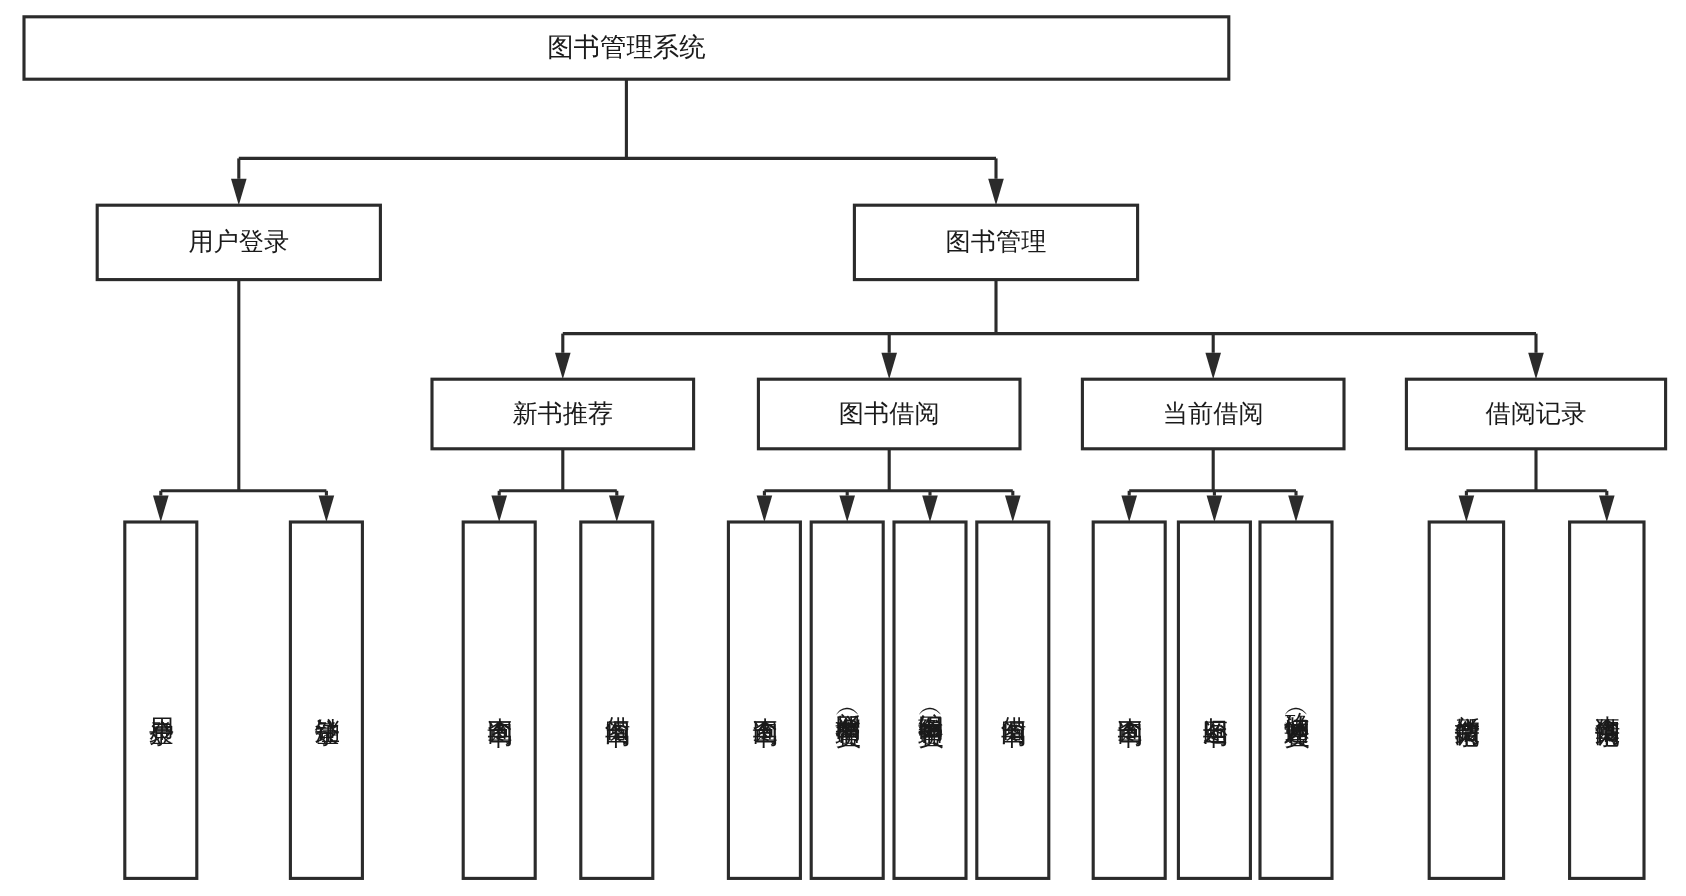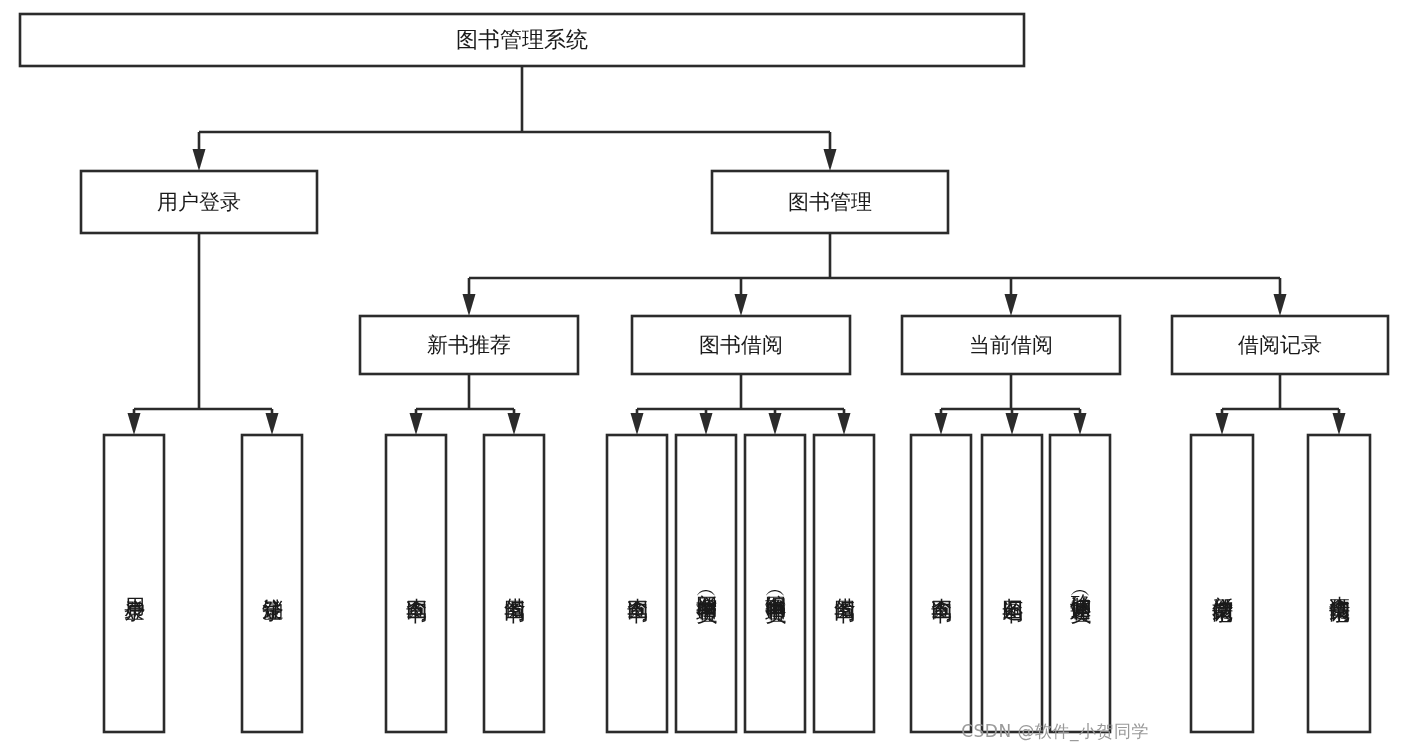--- a/index.html
+++ b/index.html
@@ -185,15 +185,14 @@
       <div class="leaf-label-wrap" style="left: 676px; top: 435px; width: 60px; height: 297px;">新增图书（管理员）</div>
       <div class="leaf-label-wrap" style="left: 745px; top: 435px; width: 60px; height: 297px;">编辑图书（管理员）</div>
       <div class="leaf-label-wrap" style="left: 814px; top: 435px; width: 60px; height: 297px;">借阅图书</div>
       <div class="leaf-label-wrap" style="left: 911px; top: 435px; width: 60px; height: 297px;">查询图书</div>
       <div class="leaf-label-wrap" style="left: 982px; top: 435px; width: 60px; height: 297px;">归还图书</div>
       <div class="leaf-label-wrap" style="left: 1050px; top: 435px; width: 60px; height: 297px;">确认归还（管理员）</div>
       <div class="leaf-label-wrap" style="left: 1191px; top: 435px; width: 62px; height: 297px;">新增借阅记录</div>
       <div class="leaf-label-wrap" style="left: 1308px; top: 435px; width: 62px; height: 297px;">查询借阅记录</div>
     </div>
 
-  <div class="watermark">CSDN @软件_小贺同学</div>
 
 </div>
 
 </body></html>

